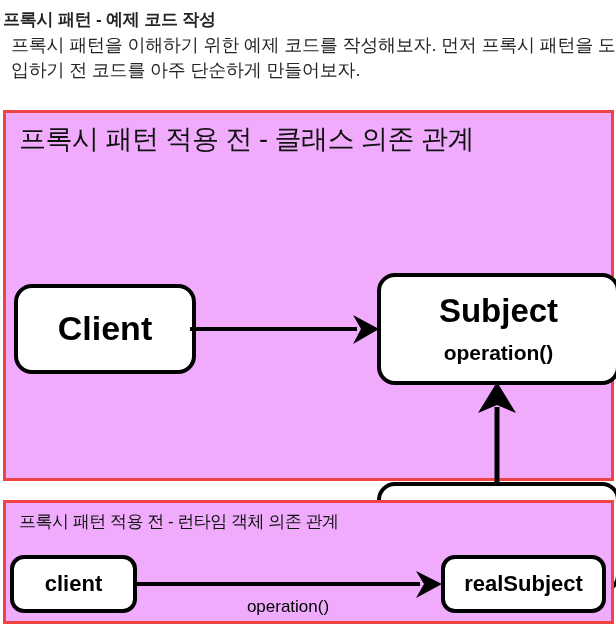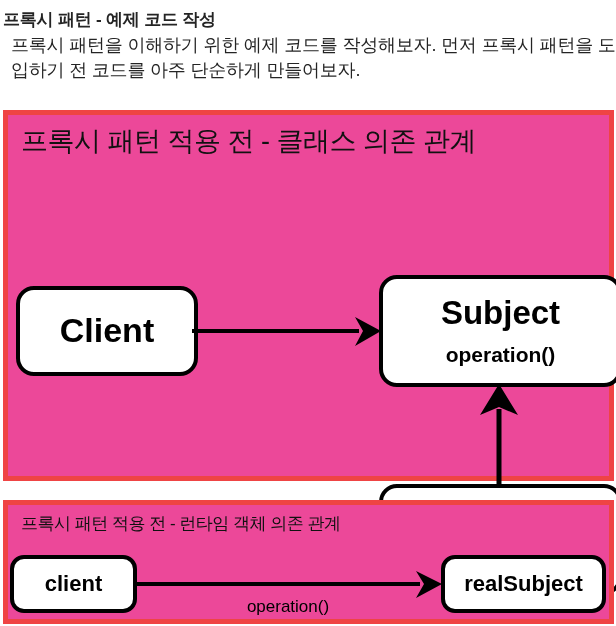--- a/index.html
+++ b/index.html
@@ -34,22 +34,22 @@
     width: 606px;
     font-size: 18px;
     line-height: 25px;
     letter-spacing: -0.2px;
     color: #242424;
   }
 
   
   .diagram-frame {
     position: absolute;
-    border: 5px solid #ef4444;
-    background: #ec4899;
+    border: 3px solid #ef4444;
+    background: #f0abfc;
     box-sizing: border-box;
   }
   #diagram-class {
     left: 3px;
     top: 110px;
     width: 611px;
     height: 371px;
   }
   #diagram-runtime {
     left: 3px;

